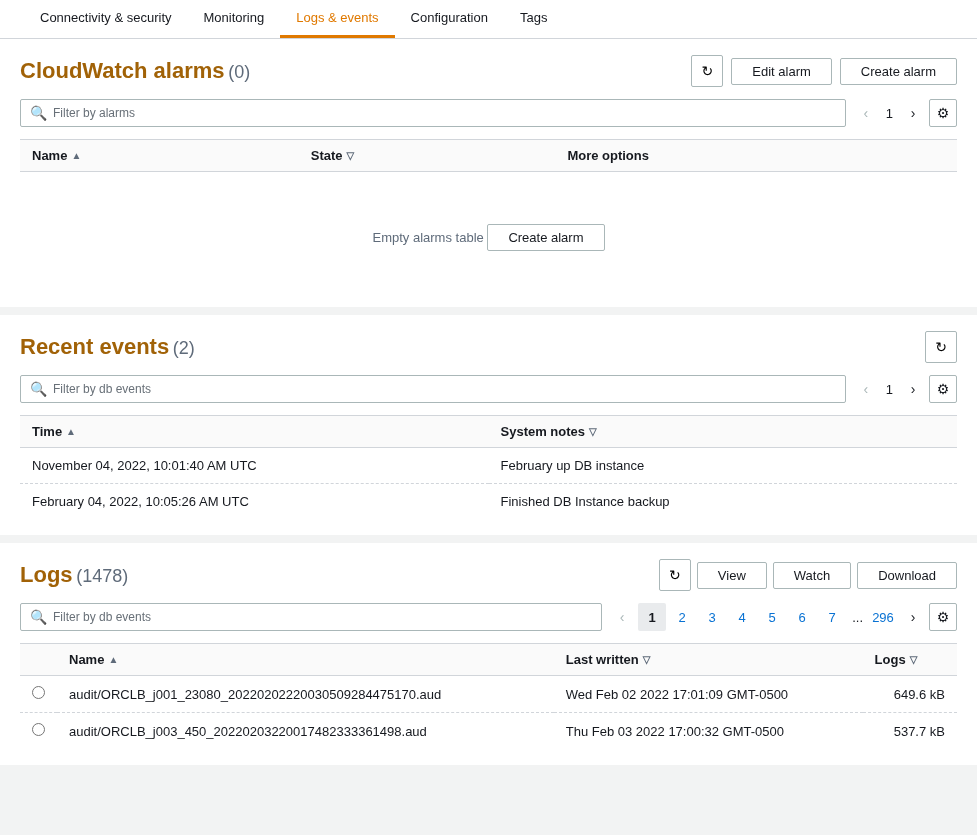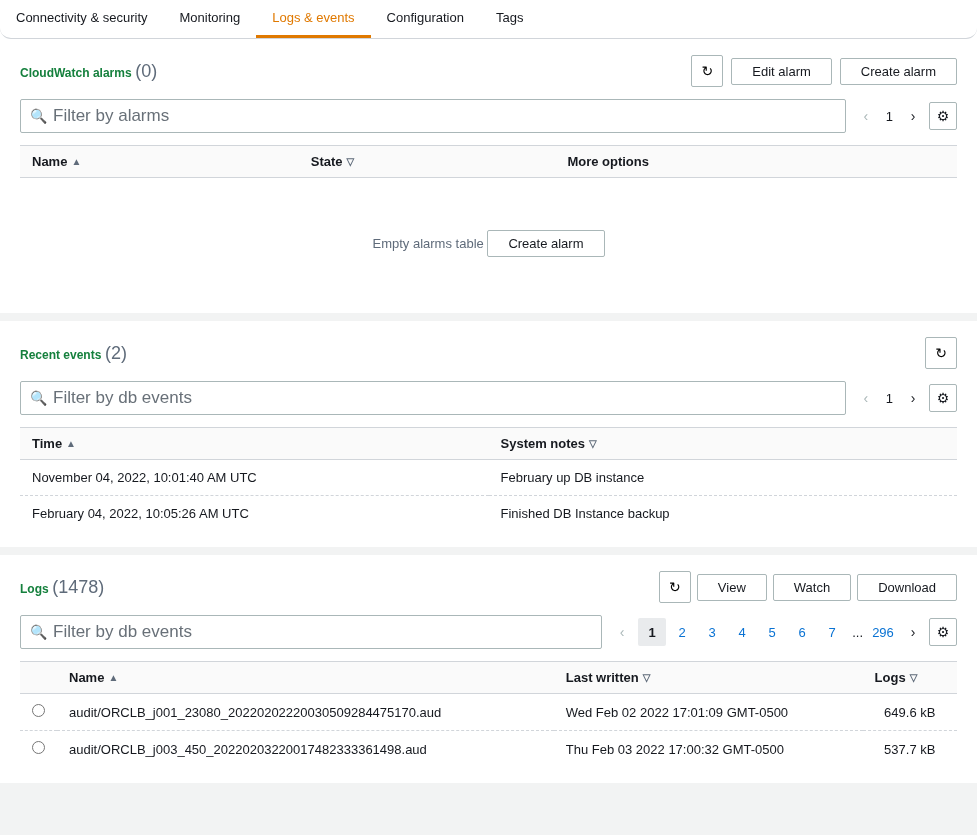--- a/index.html
+++ b/index.html
@@ -3,22 +3,21 @@
   <meta charset="utf-8">
   <style>
     * { box-sizing: border-box; margin: 0; padding: 0; }
     body { font-family: -apple-system, BlinkMacSystemFont, 'Segoe UI', Arial, sans-serif; font-size: 13px; color: #16191f; background: #f2f3f3; }
 
     
     .tabs-bar {
       display: flex;
       background: #fff;
       border-bottom: 1px solid #d1d5da;
-      padding: 0 0;
-      border-radius: 11px;
+      padding: 0 24px;
     }
     .tab-item {
       padding: 10px 16px;
       cursor: pointer;
       color: #16191f;
       border-bottom: 3px solid transparent;
       font-size: 13px;
       white-space: nowrap;
     }
     .tab-item.active {
@@ -40,23 +39,23 @@
     }
 
     
     .section-header {
       display: flex;
       align-items: center;
       justify-content: space-between;
       margin-bottom: 12px;
     }
     .section-title {
-      font-size: 12px;
+      font-size: 22px;
       font-weight: 700;
-      color: #15803d;
+      color: #a16207;
     }
     .section-count {
       font-size: 18px;
       font-weight: 400;
       color: #5f6b7a;
     }
     .section-actions {
       display: flex;
       gap: 8px;
       align-items: center;
@@ -101,21 +100,21 @@
       top: 50%;
       transform: translateY(-50%);
       color: #687078;
       font-size: 14px;
     }
     .search-input {
       width: 100%;
       padding: 6px 10px 6px 32px;
       border: 1px solid #aab7b8;
       border-radius: 2px;
-      font-size: 17px;
+      font-size: 12px;
       color: #16191f;
       outline: none;
     }
     .search-input::placeholder { color: #687078; }
 
     
     .search-pagination-row {
       display: flex;
       align-items: center;
       gap: 8px;
@@ -236,21 +235,21 @@
     }
     .logs-page-btn.active {
       font-weight: 700;
       color: #16191f;
       background: #e9ebed;
     }
     .logs-page-btn:disabled { color: #aab7b8; cursor: default; }
     .logs-dots { padding: 0 4px; color: #16191f; }
 
     
-    .text-right { text-align: center; }
+    .text-right { text-align: right; }
   </style>
 </head>
 <body>
 
 <div class="main-content">
 
   <div class="tabs-bar">
   <div class="tab-item">Connectivity &amp; security</div>
       <div class="tab-item">Monitoring</div>
       <div class="tab-item active">Logs &amp; events</div>

